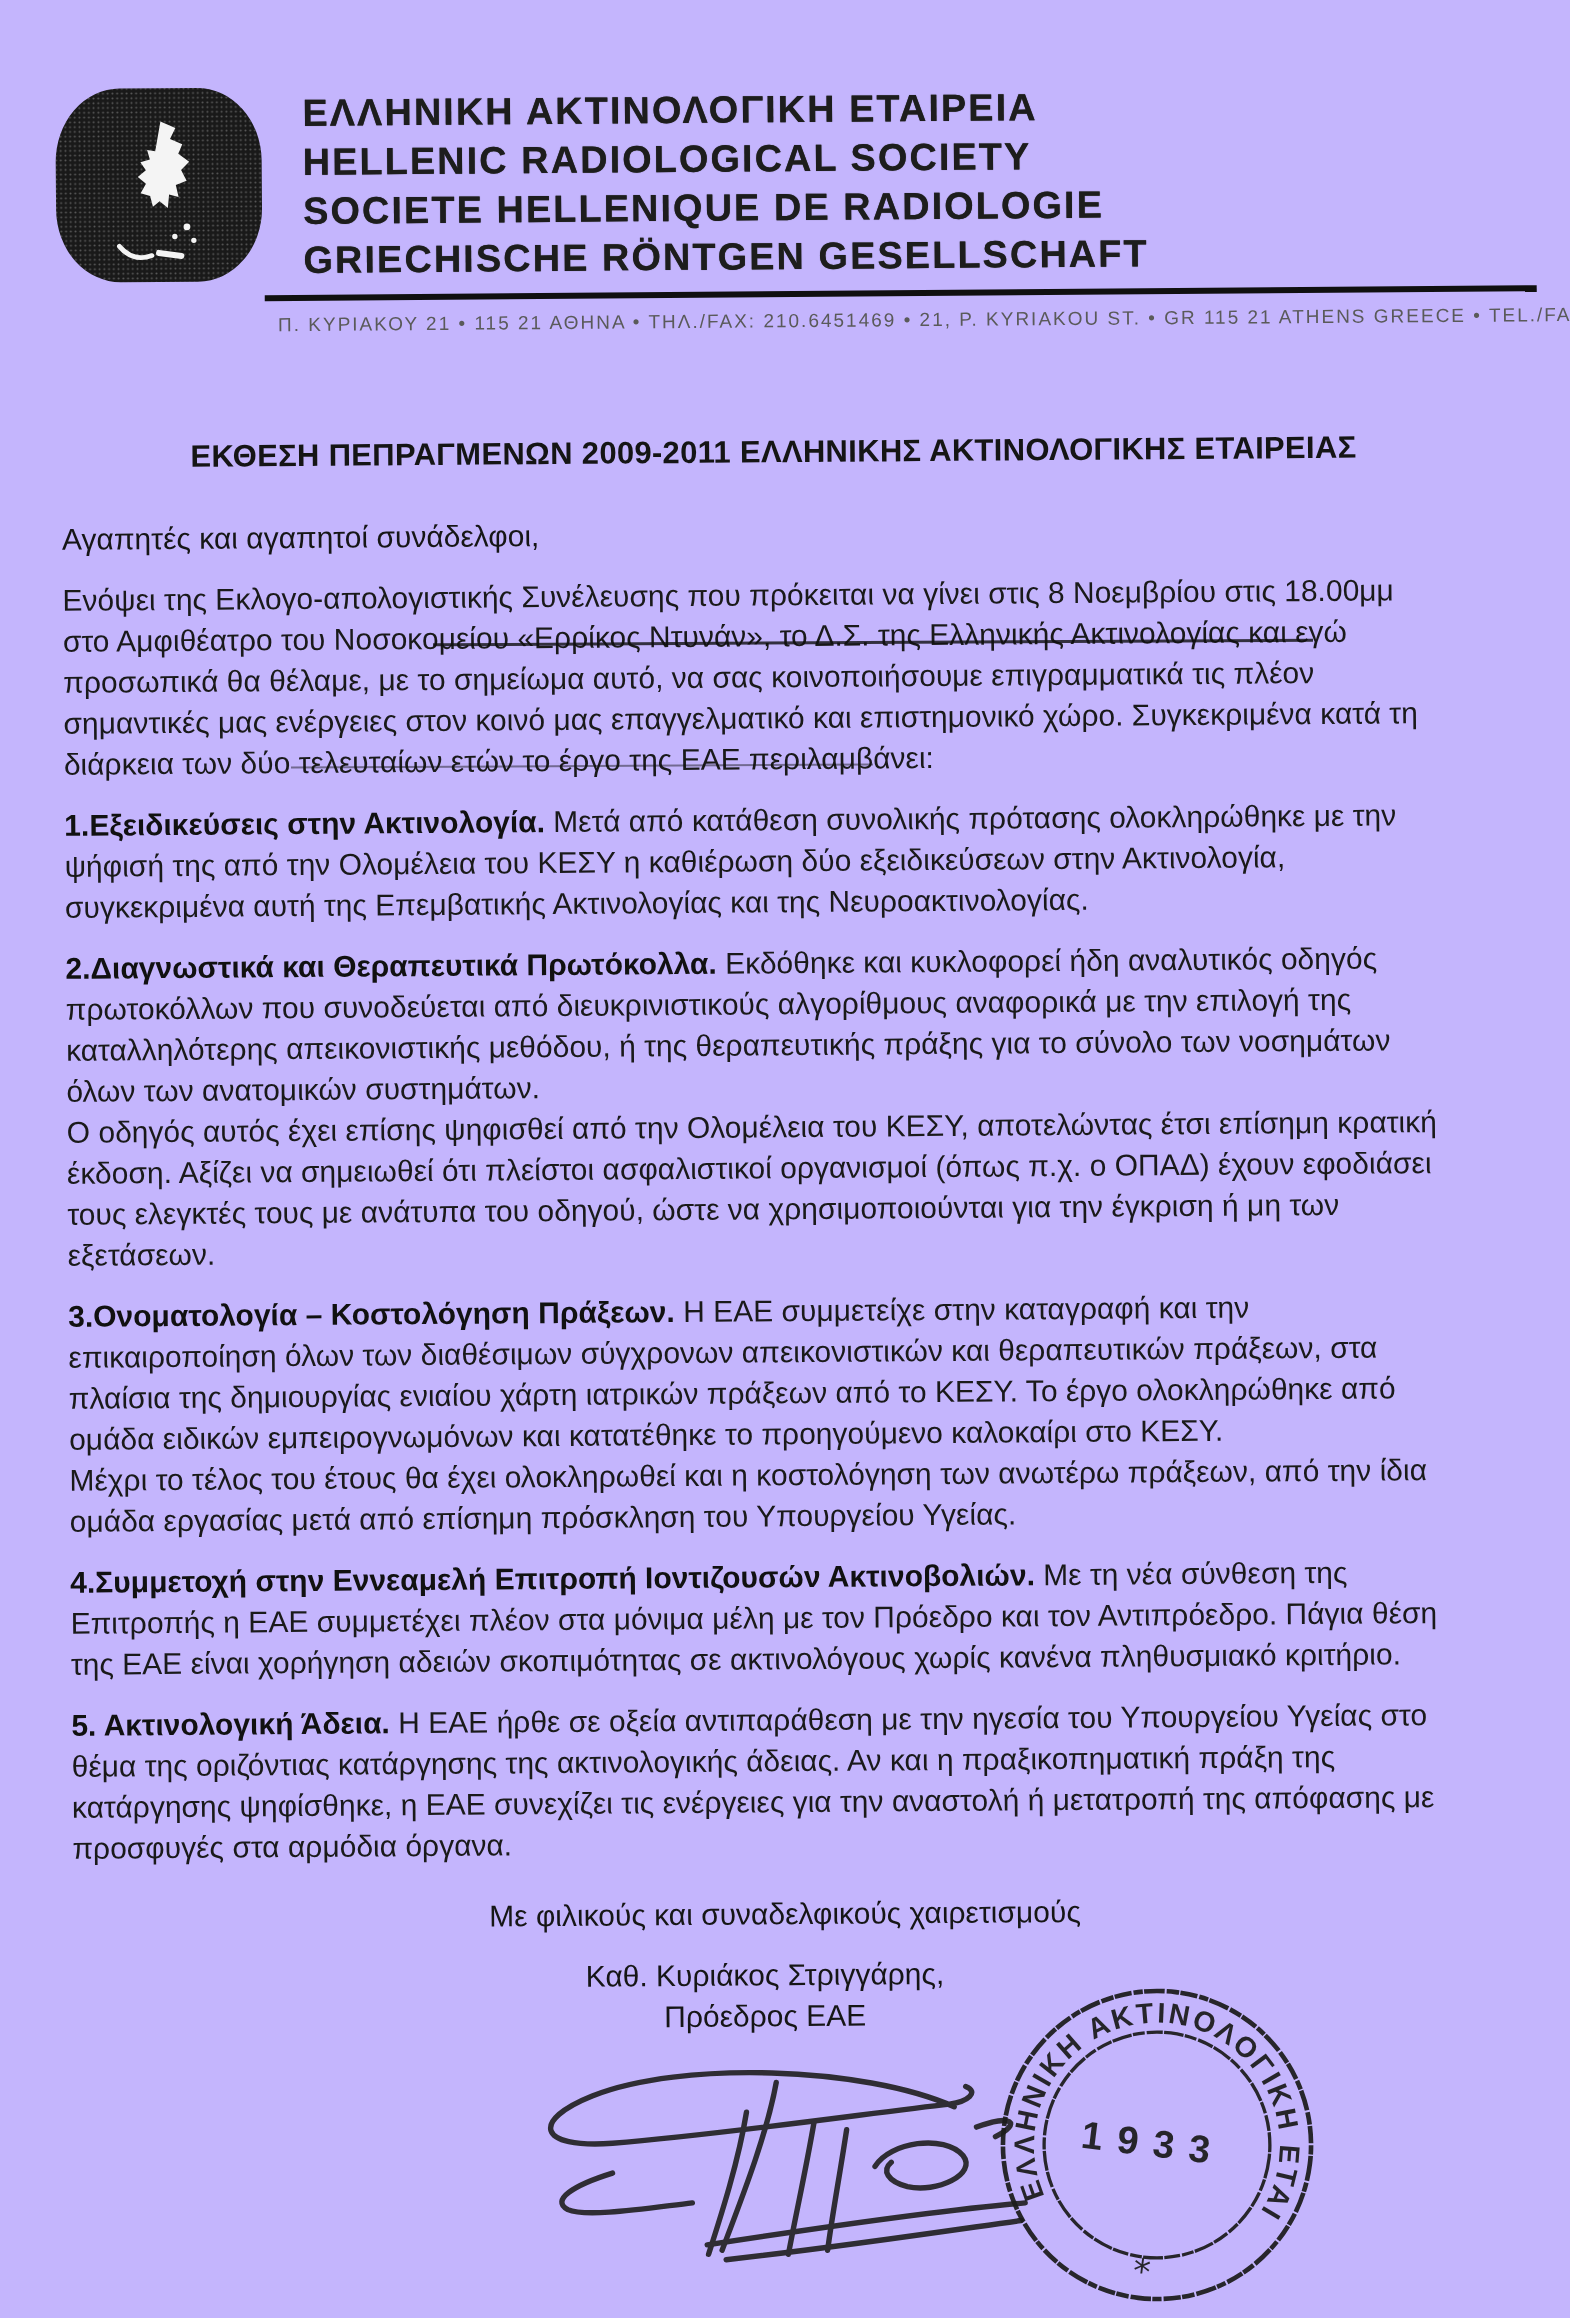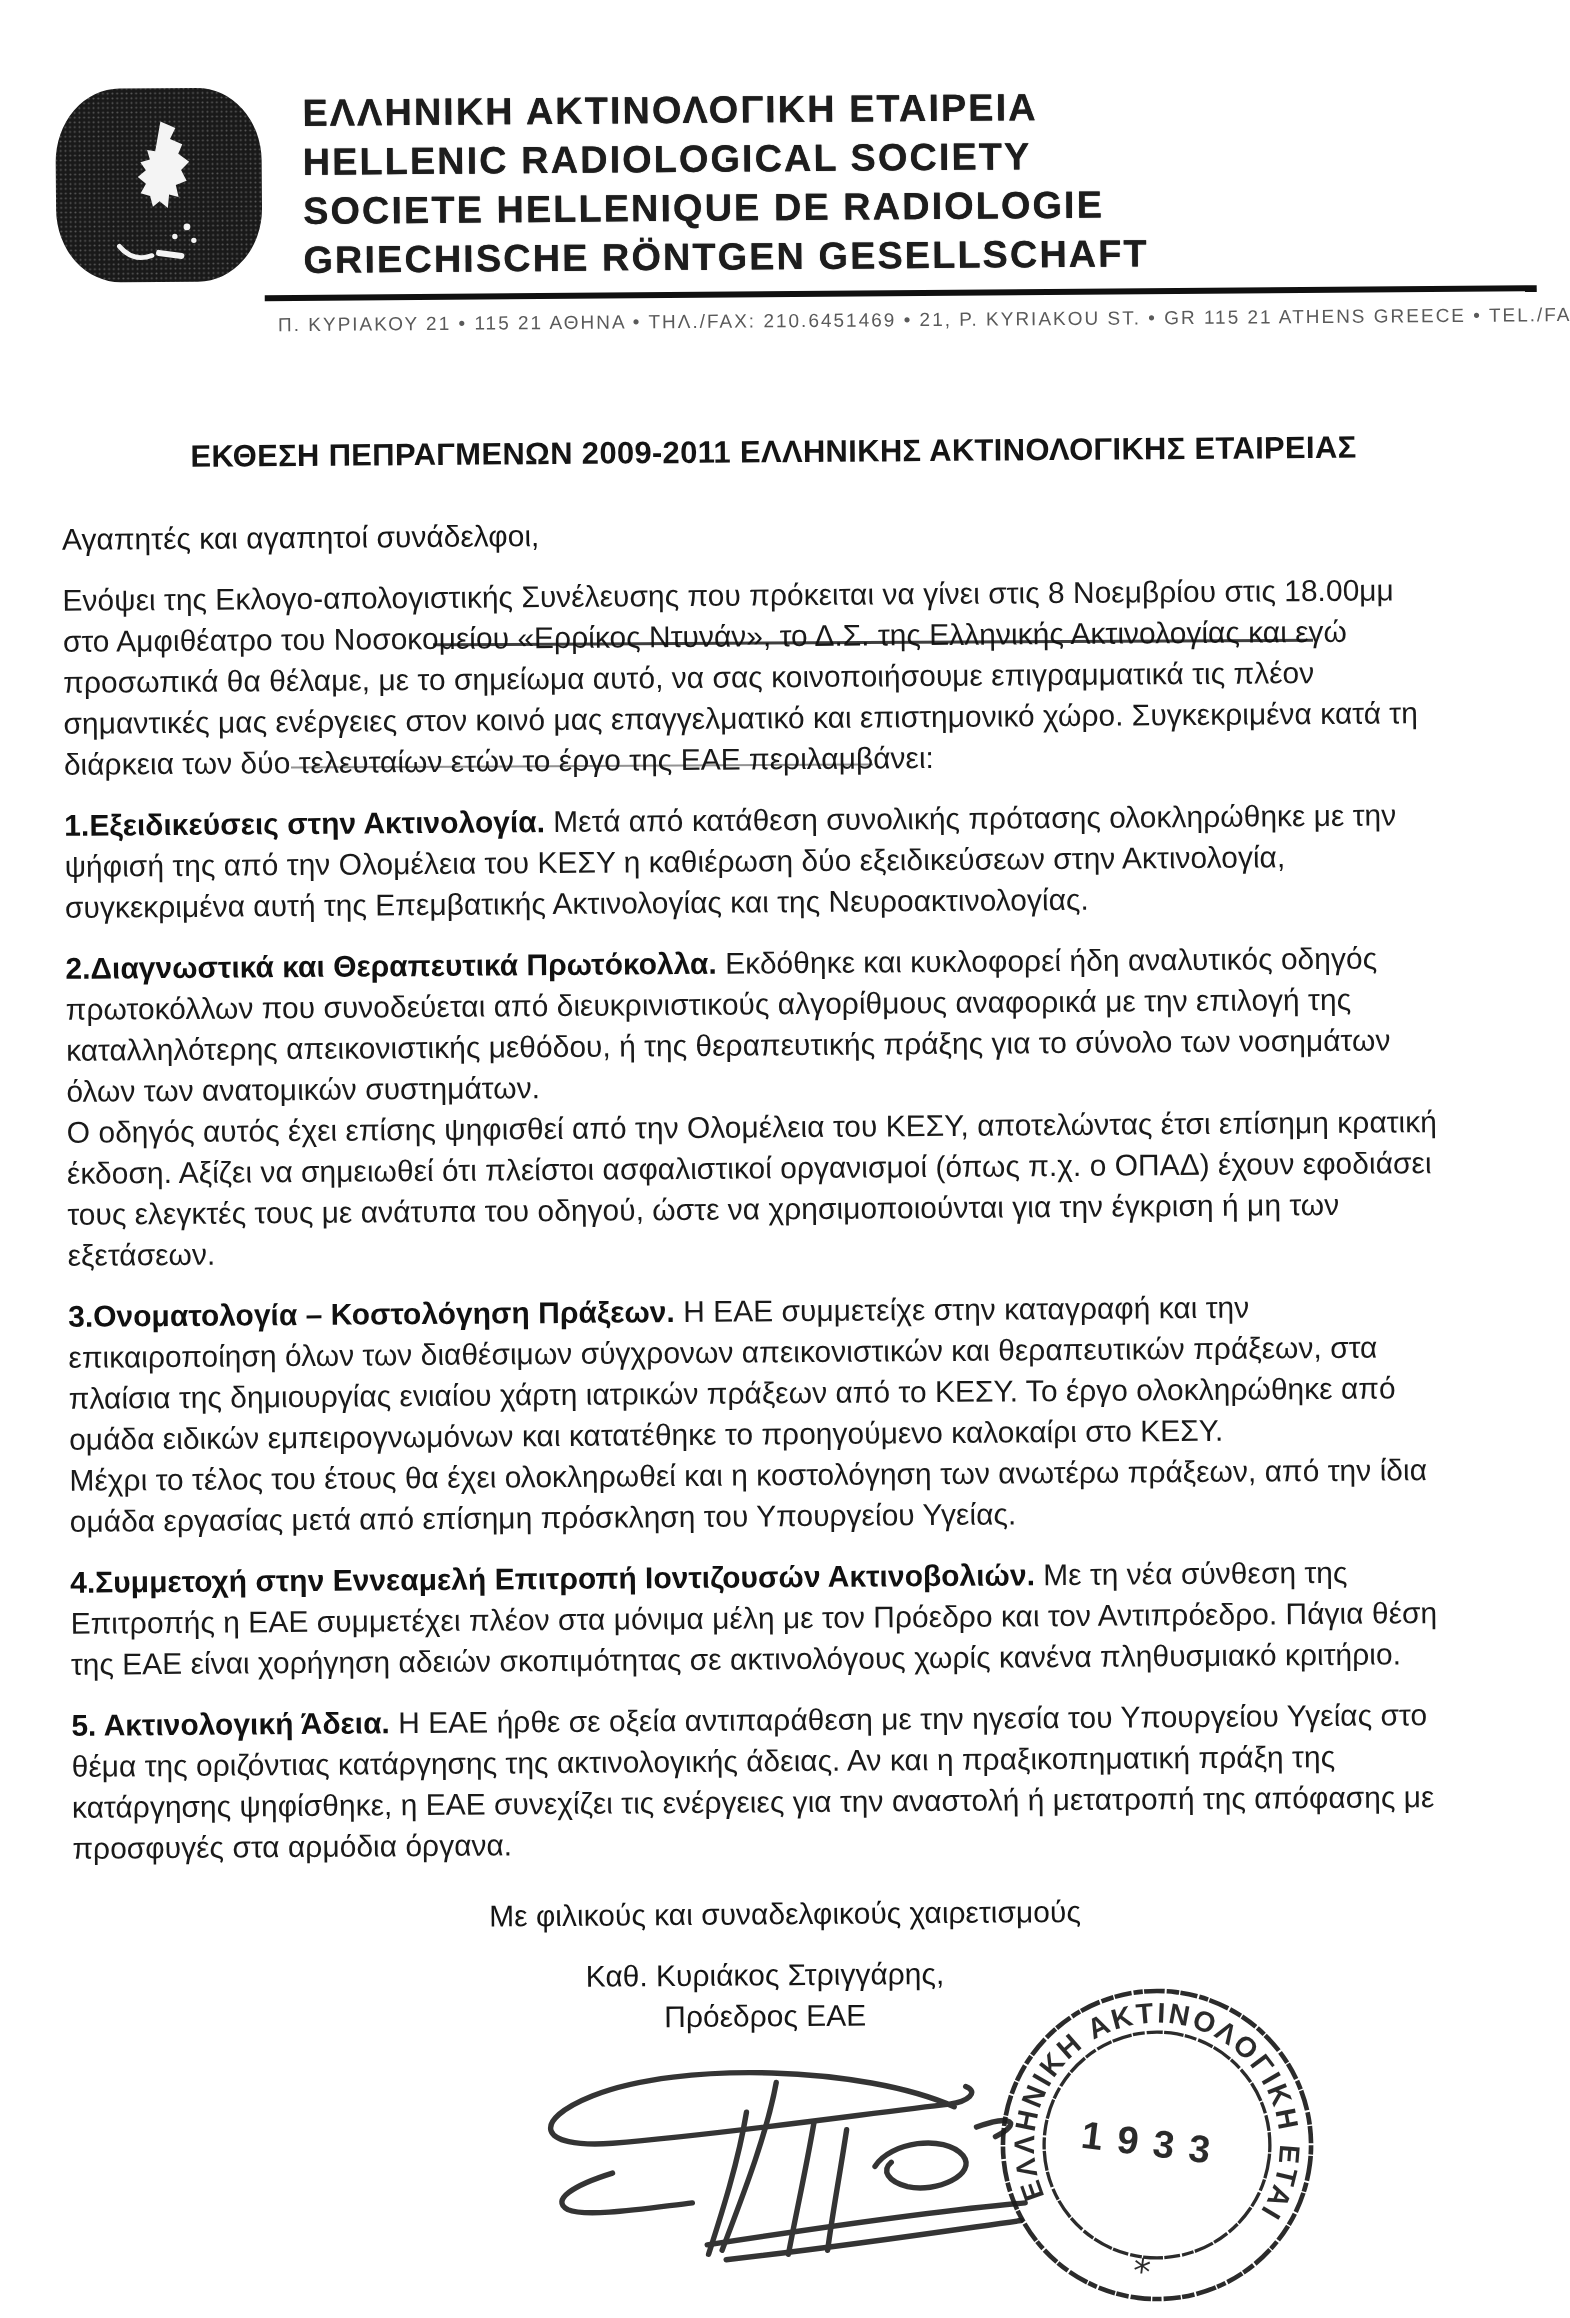--- a/index.html
+++ b/index.html
@@ -1,19 +1,19 @@
 <!DOCTYPE html>
 <html style="font-size:10.8px"><head>
 <meta charset="utf-8">
 <style>
   html,body{margin:0;padding:0;background:#e8e8e8;}
   .page{
     position:relative;
     width:1570px;height:2319px;
-    background:#ffffff;
+    background:#c4b5fd;
     overflow:hidden;
     font-family:"Liberation Sans","DejaVu Sans",sans-serif;
     color:#161616;
   }
   .tilt{
     position:absolute;left:0;top:0;width:1570px;
     padding:87px 81px 0 54px;box-sizing:border-box;
     transform:rotate(-0.45deg);transform-origin:41px 203px;
   }
   

